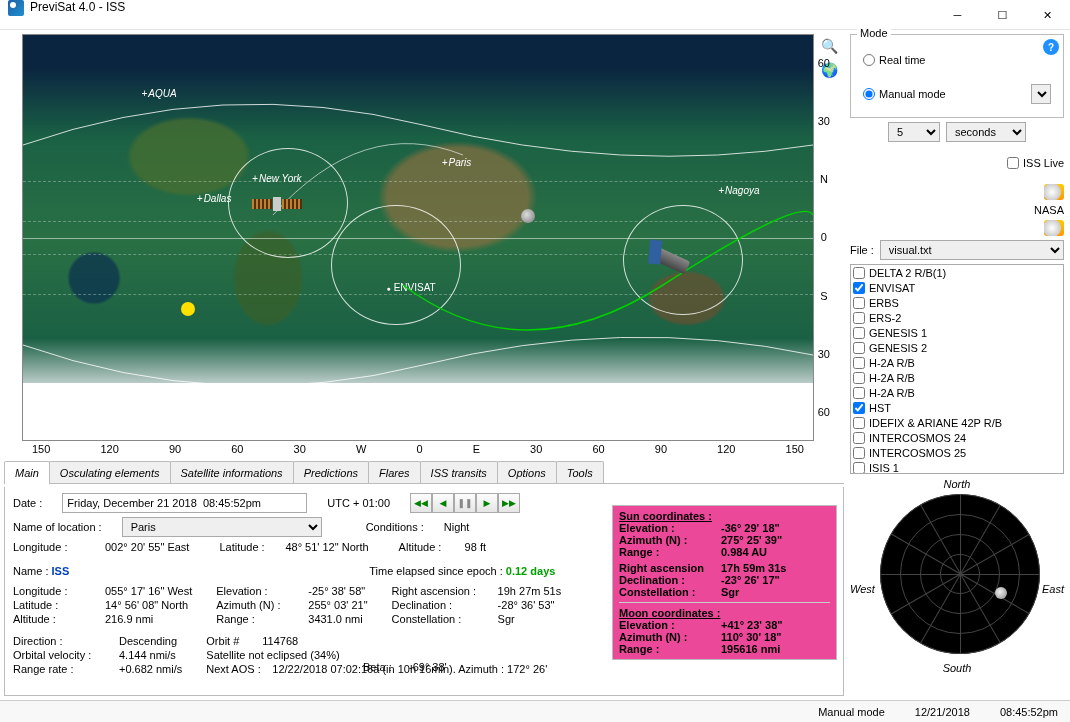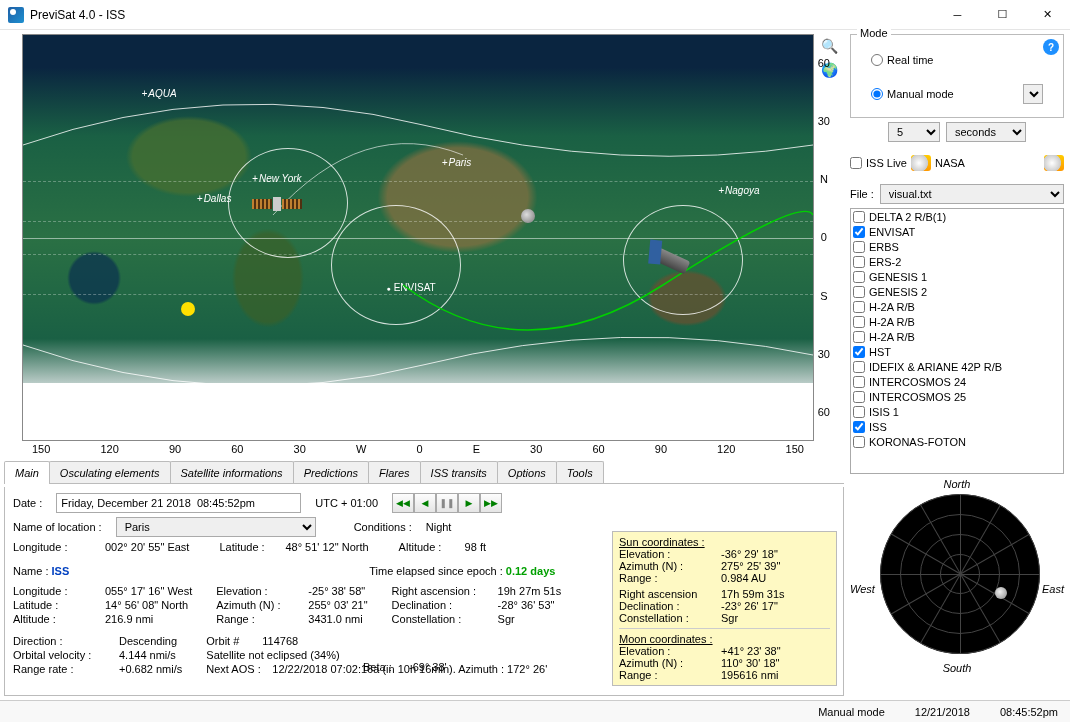--- a/index.html
+++ b/index.html
@@ -1,19 +1,19 @@
 <!DOCTYPE html>
 <html><head>
 <meta charset="utf-8">
 <style>
 * { box-sizing: border-box; margin: 0; padding: 0; font-family: "Segoe UI", Tahoma, sans-serif; font-size: 11px; }
 body { background: #fff; width: 1070px; height: 722px; overflow: hidden; }
 
 
-.titlebar { height: 30px; background: #fff; display: flex; align-items: center; border-bottom: 1px solid #e5e5e5; padding-left: 8px; }
+.titlebar { height: 30px; background: #fff; display: flex; border-bottom: 1px solid #e5e5e5; padding-left: 8px; }
 .titlebar .app-icon { width: 16px; height: 16px; background: linear-gradient(135deg,#1e5fa6,#1e90d0); border-radius: 2px; margin-right: 6px; position: relative; }
 .titlebar .app-icon:after{content:'';position:absolute;width:6px;height:6px;background:#fff;border-radius:50%;top:2px;left:2px;}
 .titlebar .title { color: #000; font-size: 12px; }
 .titlebar .winbtns { margin-left: auto; display: flex; }
 .titlebar .winbtn { width: 45px; height: 30px; display: flex; align-items: center; justify-content: center; }
 
 .content { display: flex; height: calc(100% - 30px - 22px); }
 .left-col { flex: 1; display: flex; flex-direction: column; padding: 4px; gap:3px; }
 .right-col { width: 222px; display:flex; flex-direction:column; padding:4px 6px 4px 2px; gap:4px; }
 
@@ -49,49 +49,49 @@
 .map-ticks-bottom{position:absolute;left:18px;right:30px;bottom:0;height:16px;display:flex;justify-content:space-between;padding:0 10px;color:#000;}
 .map-ticks-right{position:absolute;right:14px;top:0;bottom:18px;display:flex;flex-direction:column;justify-content:space-around;align-items:center;color:#000;}
 
 
 .tabs { display:flex; align-items:flex-end; height:22px; border-bottom:1px solid #bbb; gap:0; }
 .tab { padding:3px 10px; border:1px solid #bbb; border-bottom:none; background:#f0f0f0; height:22px; display:flex; align-items:center; border-radius:2px 2px 0 0; margin-right:-1px; cursor:pointer;font-style:italic;}
 .tab.active{background:#fff;position:relative;z-index:2;}
 .tab.active:after{content:'';position:absolute;left:0;right:0;bottom:-1px;height:1px;background:#fff;}
 
 .mainpanel{flex:1;border:1px solid #bbb;border-top:none;padding:6px 8px;display:flex;flex-direction:column;gap:4px;position:relative;}
-.row{display:flex;align-items:center;gap:14px;}
+.row{display:flex;align-items:center;gap:20px;}
 .label{color:#000;}
 .blue{color:#0040c0;font-weight:600;}
 .green{color:#00a000;font-weight:600;}
 input[type=text],select{border:1px solid #aaa;padding:1px 4px;height:20px;font-size:11px;}
 .datefield{width:245px;}
 .locfield{width:200px;}
 .playbtns{display:flex;gap:0;}
 .pbtn{width:22px;height:20px;border:1px solid #aaa;background:linear-gradient(#fdfdfd,#e5e5e5);display:flex;align-items:center;justify-content:center;font-size:9px;cursor:pointer;}
 
 .datagrid{display:flex;gap:24px;margin-top:4px;}
 .col{display:flex;flex-direction:column;gap:2px;min-width:160px;}
 .kv{display:flex;gap:6px;}
 .kv .k{min-width:86px;}
 
-.suncoord{position:absolute;right:6px;top:44px;width:225px;border:1px solid #bbb;padding:4px 6px;background:#fef9c3;}
+.suncoord{position:absolute;right:6px;top:18px;width:225px;border:1px solid #bbb;padding:4px 6px;background:#ec4899;font-weight:bold;}
 .suncoord .kv .k{min-width:96px;}
 .suncoord hr{margin:4px 0;border:none;border-top:1px solid #ccc;}
 
 
-.groupbox{border:1px solid #bbb;padding:4px 20px 6px;position:relative;}
+.groupbox{border:1px solid #bbb;padding:4px 12px 6px;position:relative;}
 .groupbox .legend{position:absolute;top:-8px;left:6px;background:#fff;padding:0 3px;font-size:11px;}
 .radio{display:flex;align-items:center;gap:4px;margin:11px 0;}
 .radio input{width:12px;height:12px;}
 .help-icon{width:16px;height:16px;background:#1e90ff;color:#fff;border-radius:50%;display:flex;align-items:center;justify-content:center;font-weight:bold;position:absolute;right:4px;top:4px;font-size:10px;}
 .spin-row{display:flex;gap:6px;justify-content:center;}
 .small-select{width:52px;}
 .med-select{width:80px;}
-.iss-row{display:flex;align-items:center;gap:4px;}
+.iss-row{display:flex;align-items:flex-end;gap:4px;flex-direction:column;}
 .wxicon{width:20px;height:16px;background:radial-gradient(circle at 40% 50%,#fff,#ccc 60%,transparent 65%),linear-gradient(#ffcc00,#ff9900);border-radius:3px;}
 
 .file-row{display:flex;align-items:center;gap:6px;}
 .file-row select{flex:1;}
 
 .satlist{flex:1;border:1px solid #aaa;overflow-y:scroll;background:#fff;}
 .satlist .item{display:flex;align-items:center;gap:4px;padding:0 2px;height:15px;}
 .satlist input{width:12px;height:12px;}
 
 

